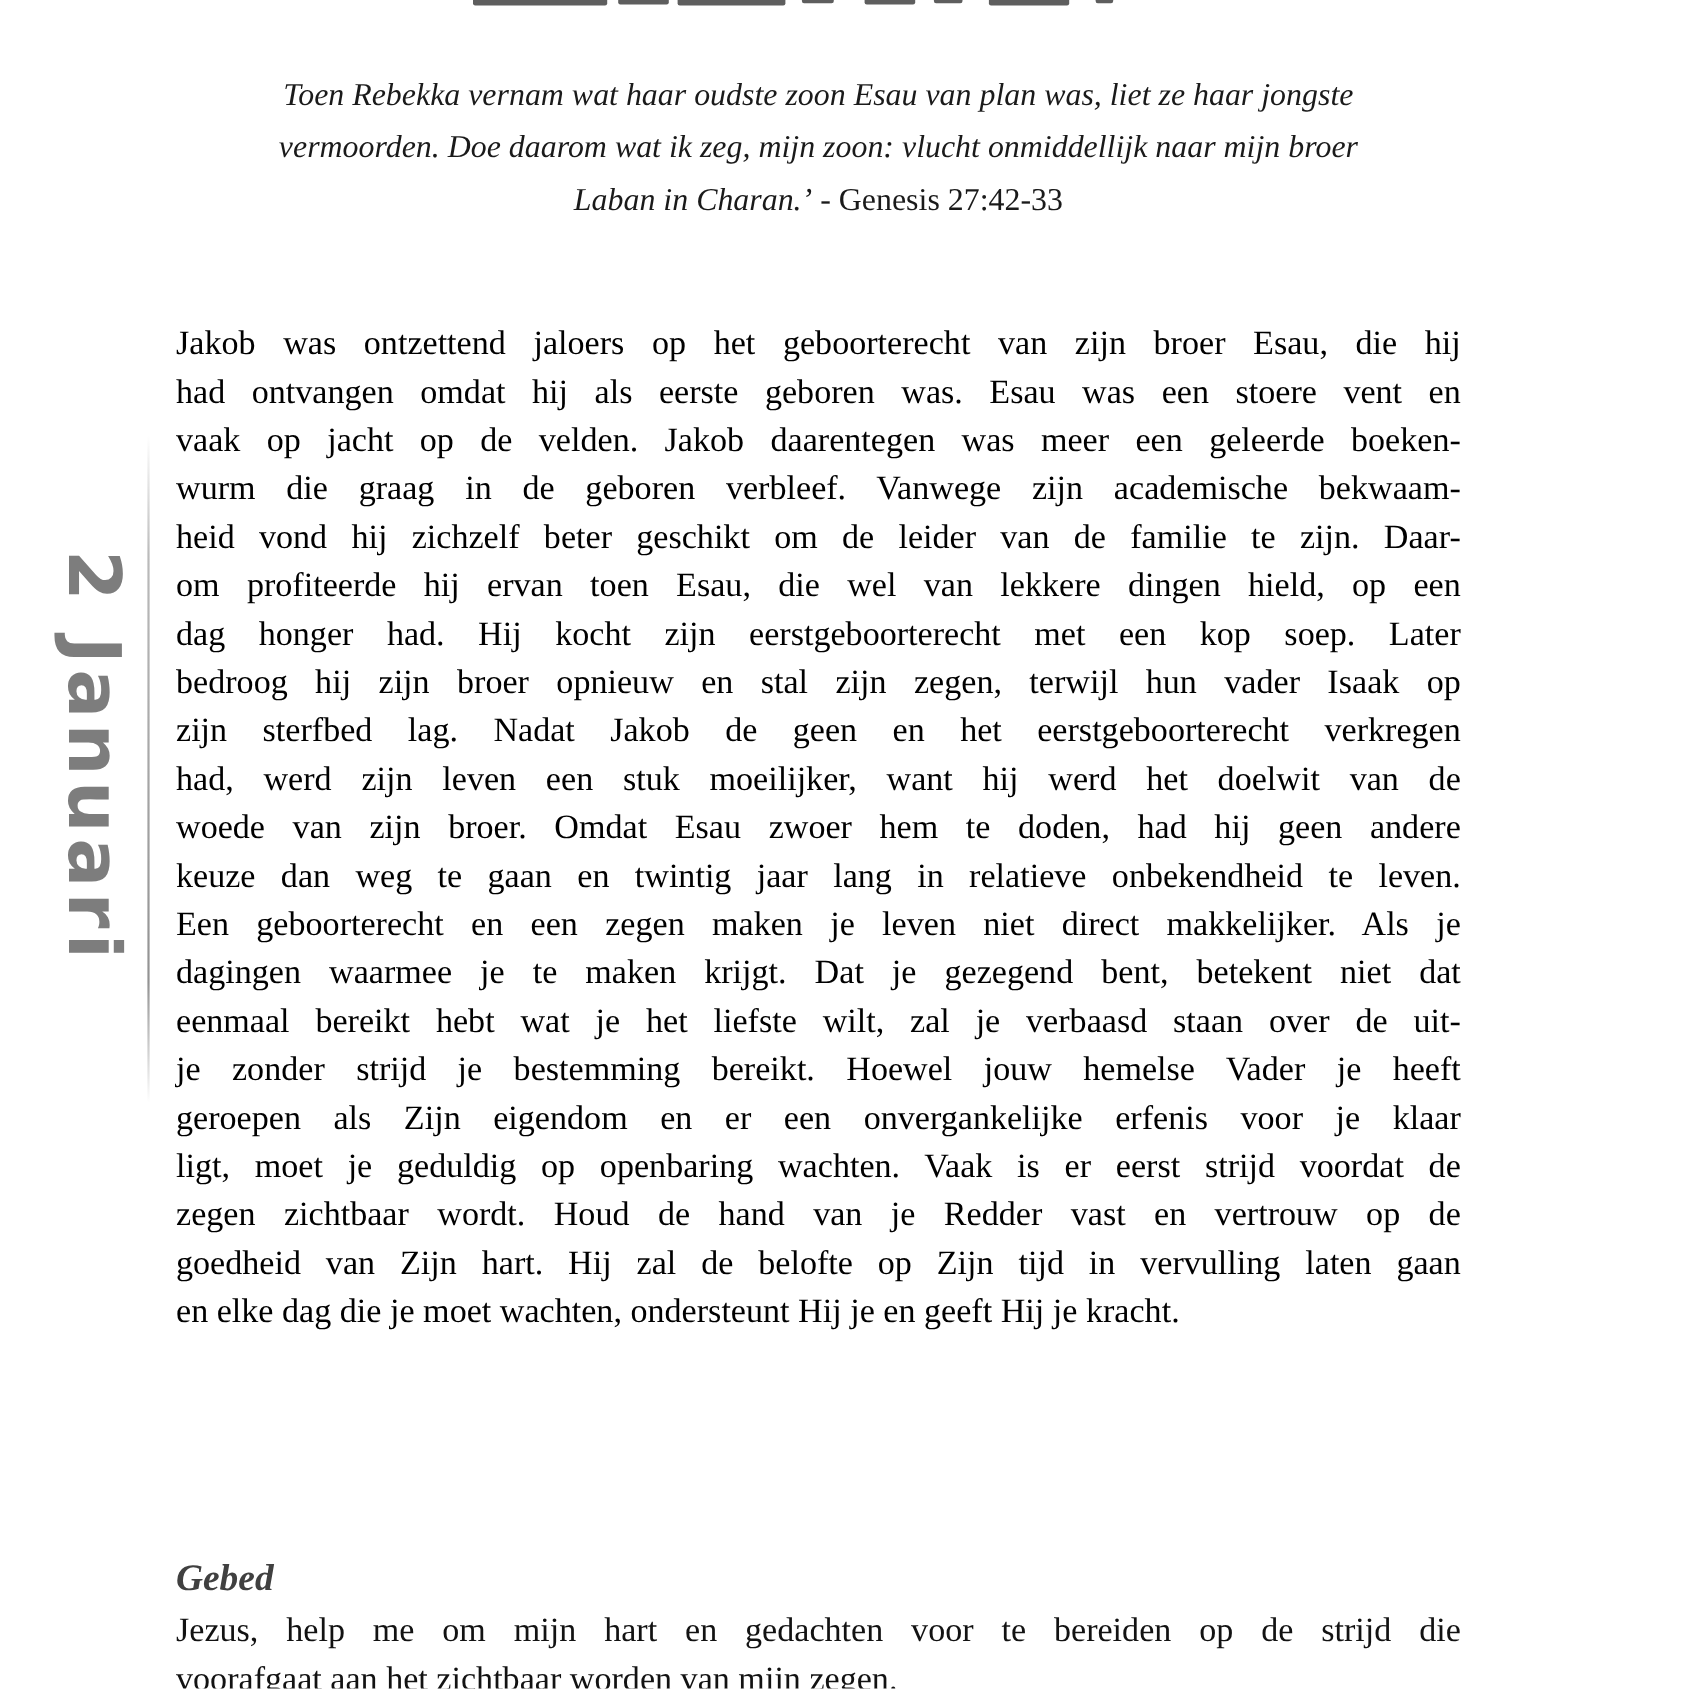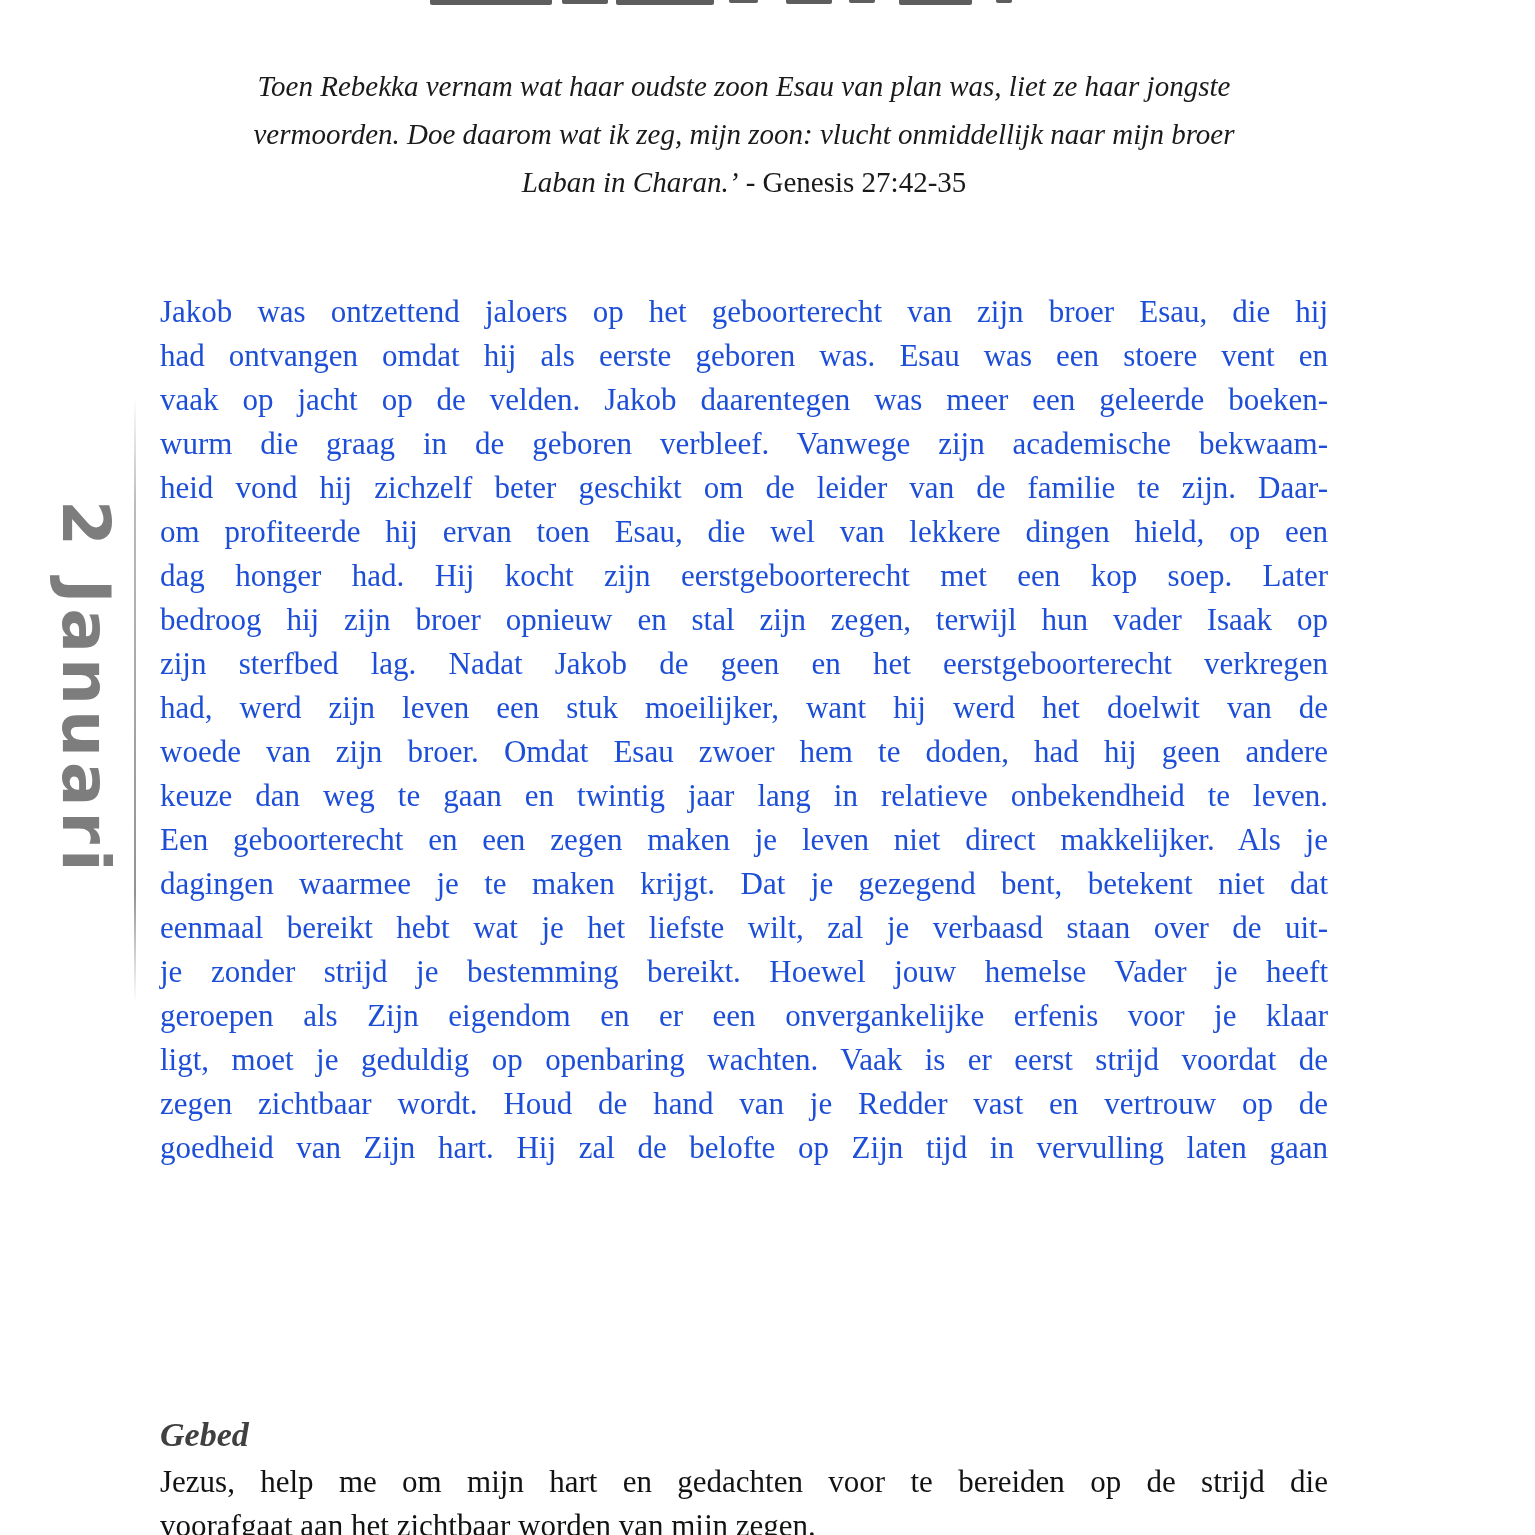--- a/index.html
+++ b/index.html
@@ -16,21 +16,21 @@
   
   .sidebar-label{position:absolute;left:52px;top:500px;writing-mode:vertical-rl;
                  line-height:66px;font-family:"DejaVu Sans","Liberation Sans",sans-serif;
                  font-weight:bold;font-size:66px;letter-spacing:5px;white-space:nowrap;}
   
   .divider{position:absolute;left:134px;top:396px;width:2px;height:606px;
            background:linear-gradient(to bottom,rgba(150,150,150,0),rgba(150,150,150,.65) 18%,
                       rgba(110,110,110,.75) 82%,rgba(150,150,150,0));}
   
   .body-text{position:absolute;left:160px;top:290px;width:1168px;
-             font-size:31px;line-height:44px;color:#1d4ed8;}
+             font-size:31px;line-height:44px;color:#000000;}
   .bline{text-align:justify;}
   .bline.j{text-align-last:justify;}
   
   .prayer{position:absolute;left:160px;top:1412px;width:1168px;
           font-size:31px;line-height:44px;color:#121212;}
   .prayer-heading{font-weight:bold;font-style:italic;font-size:34px;line-height:46px;
                   margin-bottom:2px;color:#404040;}
 </style>
 </head>
 <body>
@@ -44,21 +44,21 @@
     <div class="frag" style="left:729px;width:29px;height:3px"></div>
     <div class="frag" style="left:786px;width:46px;height:4px"></div>
     <div class="frag" style="left:849px;width:26px;height:3px"></div>
     <div class="frag" style="left:899px;width:73px;height:5px"></div>
     <div class="frag" style="left:996px;width:16px;height:3px"></div>
   </div>
 
   <div class="verse">
     <div class="verse-line">Toen Rebekka vernam wat haar oudste zoon Esau van plan was, liet ze haar jongste</div>
     <div class="verse-line">vermoorden. Doe daarom wat ik zeg, mijn zoon: vlucht onmiddellijk naar mijn broer</div>
-    <div class="verse-line"><span>Laban in Charan.’</span><span class="ref"> - Genesis 27:42-35</span></div>
+    <div class="verse-line"><span>Laban in Charan.’</span><span class="ref"> - Genesis 27:42-33</span></div>
   </div>
 
   <div class="sidebar-label" style="color:#7d7d7d;">2 Januari</div>
 
   <div class="divider"></div>
 
   <div class="body-text">
     <div class="bline j">Jakob was ontzettend jaloers op het geboorterecht van zijn broer Esau, die hij</div>
     <div class="bline j">had ontvangen omdat hij als eerste geboren was. Esau was een stoere vent en</div>
     <div class="bline j">vaak op jacht op de velden. Jakob daarentegen was meer een geleerde boeken-</div>
@@ -72,20 +72,21 @@
     <div class="bline j">woede van zijn broer. Omdat Esau zwoer hem te doden, had hij geen andere</div>
     <div class="bline j">keuze dan weg te gaan en twintig jaar lang in relatieve onbekendheid te leven.</div>
     <div class="bline j">Een geboorterecht en een zegen maken je leven niet direct makkelijker. Als je</div>
     <div class="bline j">dagingen waarmee je te maken krijgt. Dat je gezegend bent, betekent niet dat</div>
     <div class="bline j">eenmaal bereikt hebt wat je het liefste wilt, zal je verbaasd staan over de uit-</div>
     <div class="bline j">je zonder strijd je bestemming bereikt. Hoewel jouw hemelse Vader je heeft</div>
     <div class="bline j">geroepen als Zijn eigendom en er een onvergankelijke erfenis voor je klaar</div>
     <div class="bline j">ligt, moet je geduldig op openbaring wachten. Vaak is er eerst strijd voordat de</div>
     <div class="bline j">zegen zichtbaar wordt. Houd de hand van je Redder vast en vertrouw op de</div>
     <div class="bline j">goedheid van Zijn hart. Hij zal de belofte op Zijn tijd in vervulling laten gaan</div>
+    <div class="bline">en elke dag die je moet wachten, ondersteunt Hij je en geeft Hij je kracht.</div>
   </div>
 
   <div class="prayer">
     <div class="prayer-heading">Gebed</div>
     <div class="bline j">Jezus, help me om mijn hart en gedachten voor te bereiden op de strijd die</div>
     <div class="bline">voorafgaat aan het zichtbaar worden van mijn zegen.</div>
   </div>
 
 </div>
 

